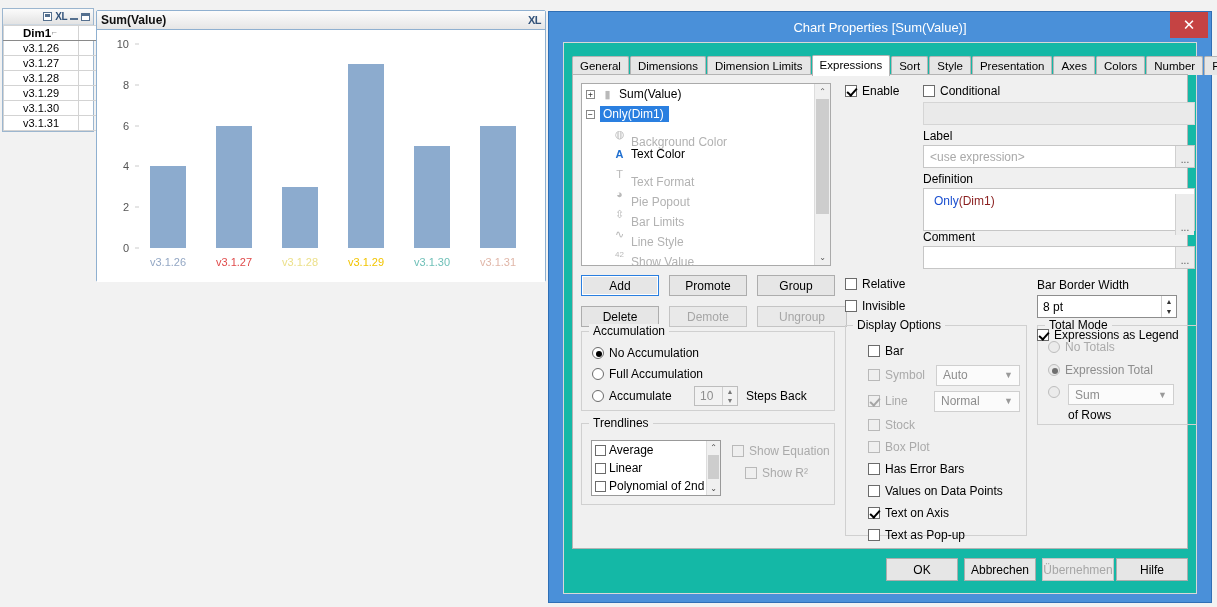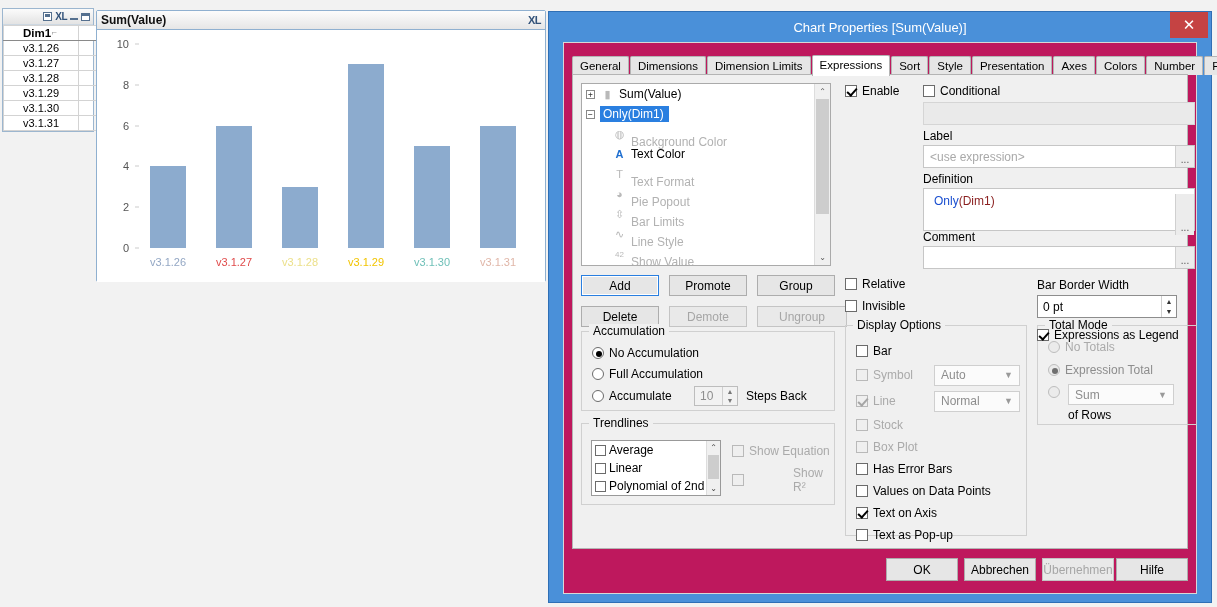--- a/index.html
+++ b/index.html
@@ -80,21 +80,21 @@
     height:28px; display:flex; align-items:center; justify-content:center;
     color:#fff; font-size:13px; position:relative;
   }
   .dlg-close {
     position:absolute; right:2px; top:-1px; width:38px; height:26px;
     background:#c54343; color:#fff; display:flex; align-items:center; justify-content:center;
     font-size:15px; font-family:"DejaVu Sans", sans-serif;
   }
   .dlg-body {
     position:absolute; left:14px; right:14px; top:30px; bottom:8px;
-    background:#be185d; border:1px solid #d8d8d8;
+    background:#14b8a6; border:1px solid #d8d8d8;
   }
 
   
   .tabstrip {
     height:22px; display:flex; align-items:flex-end; margin:10px 0 0 8px; padding-right:8px;
   }
   .tab {
     border:1px solid #b4b4b4; border-bottom:none; background:#e6e6e6;
     padding:3px 7px 2px; font-size:11.5px; margin-right:1px; line-height:13px;
     border-radius:2px 2px 0 0; white-space:nowrap;
@@ -446,21 +446,21 @@
             <div class="lb-scroll">
               <div class="lb-btn">⌃</div>
               <div class="lb-thumb"></div>
               <div class="lb-btn" style="position:absolute;bottom:0;left:0;right:0;">⌄</div>
             </div>
           </div>
           <div class="ck" style="position:absolute;left:150px;top:20px;">
             <span class="box dis"></span>
             <span class="lbl-dis">Show Equation</span>
           </div>
-          <div class="ck" style="position:absolute;left:150px;top:42px;gap:44px;">
+          <div class="ck" style="position:absolute;left:163px;top:42px;">
             <span class="box dis"></span>
             <span class="lbl-dis">Show R²</span>
           </div>
         </div>
 
         <div class="ck" style="position:absolute;left:272px;top:9px;">
           <span class="box checked"></span>
           <span>Enable</span>
         </div>
         <div class="ck" style="position:absolute;left:350px;top:9px;">
@@ -493,21 +493,21 @@
           <span class="box"></span>
           <span>Relative</span>
         </div>
         <div class="ck" style="position:absolute;left:272px;top:224px;">
           <span class="box"></span>
           <span>Invisible</span>
         </div>
 
         <div class="gbox" id="grp-display">
           <div class="gcaption">Display Options</div>
-          <div id="display-list" style="position:absolute;left:10px;top:14px;right:6px;">
+          <div id="display-list" style="position:absolute;left:22px;top:14px;right:6px;">
               <div style="display: flex; align-items: center; height: 22px;">
                 <div class="ck">
                   <span class="box"></span>
                   <span class="">Bar</span>
                 </div>
               </div>
               <div style="display: flex; align-items: center; height: 26px; gap: 11px;">
                 <div class="ck">
                   <span class="box dis"></span>
                   <span class="lbl-dis">Symbol</span>
@@ -581,21 +581,21 @@
           </div>
           <div class="combo" style="position:absolute;left:30px;top:58px;width:106px;">
             <span>Sum</span>
             <span class="chev">▼</span>
           </div>
           <div style="position:absolute;left:30px;top:82px;font-size:12px;">of Rows</div>
         </div>
 
         <div class="field-label" style="left:464px;top:203px;">Bar Border Width</div>
         <div class="spin enabled" style="position:absolute;left:464px;top:220px;width:140px;height:23px;">
-          <span>0 pt</span>
+          <span>8 pt</span>
           <span class="arrows">
             <div>▲</div>
             <div>▼</div>
           </span>
         </div>
         <div class="ck" style="position:absolute;left:464px;top:253px;">
           <span class="box checked"></span>
           <span>Expressions as Legend</span>
         </div>
 

